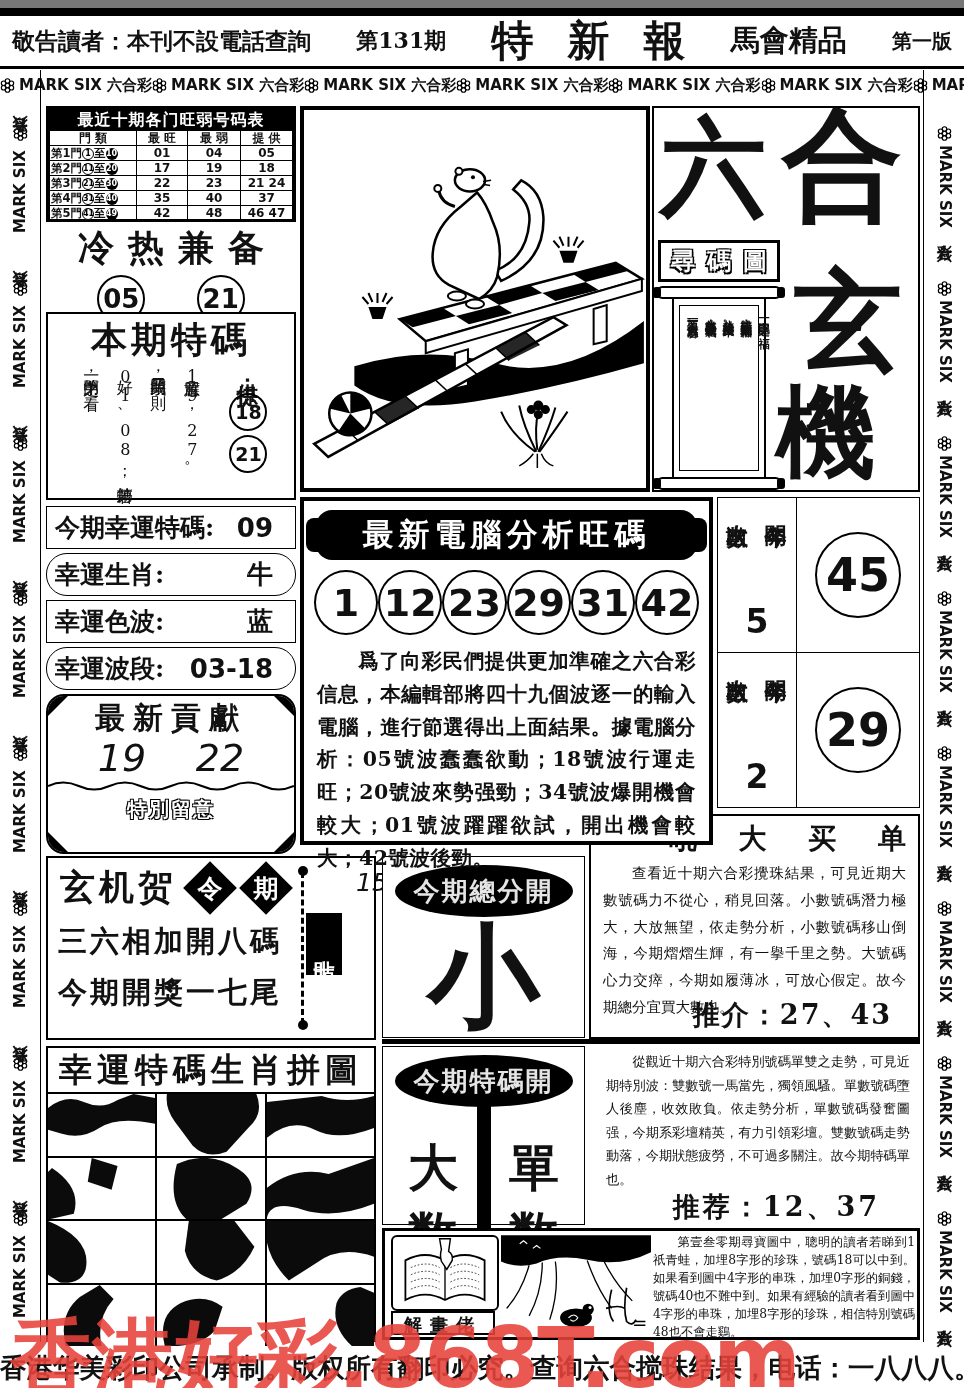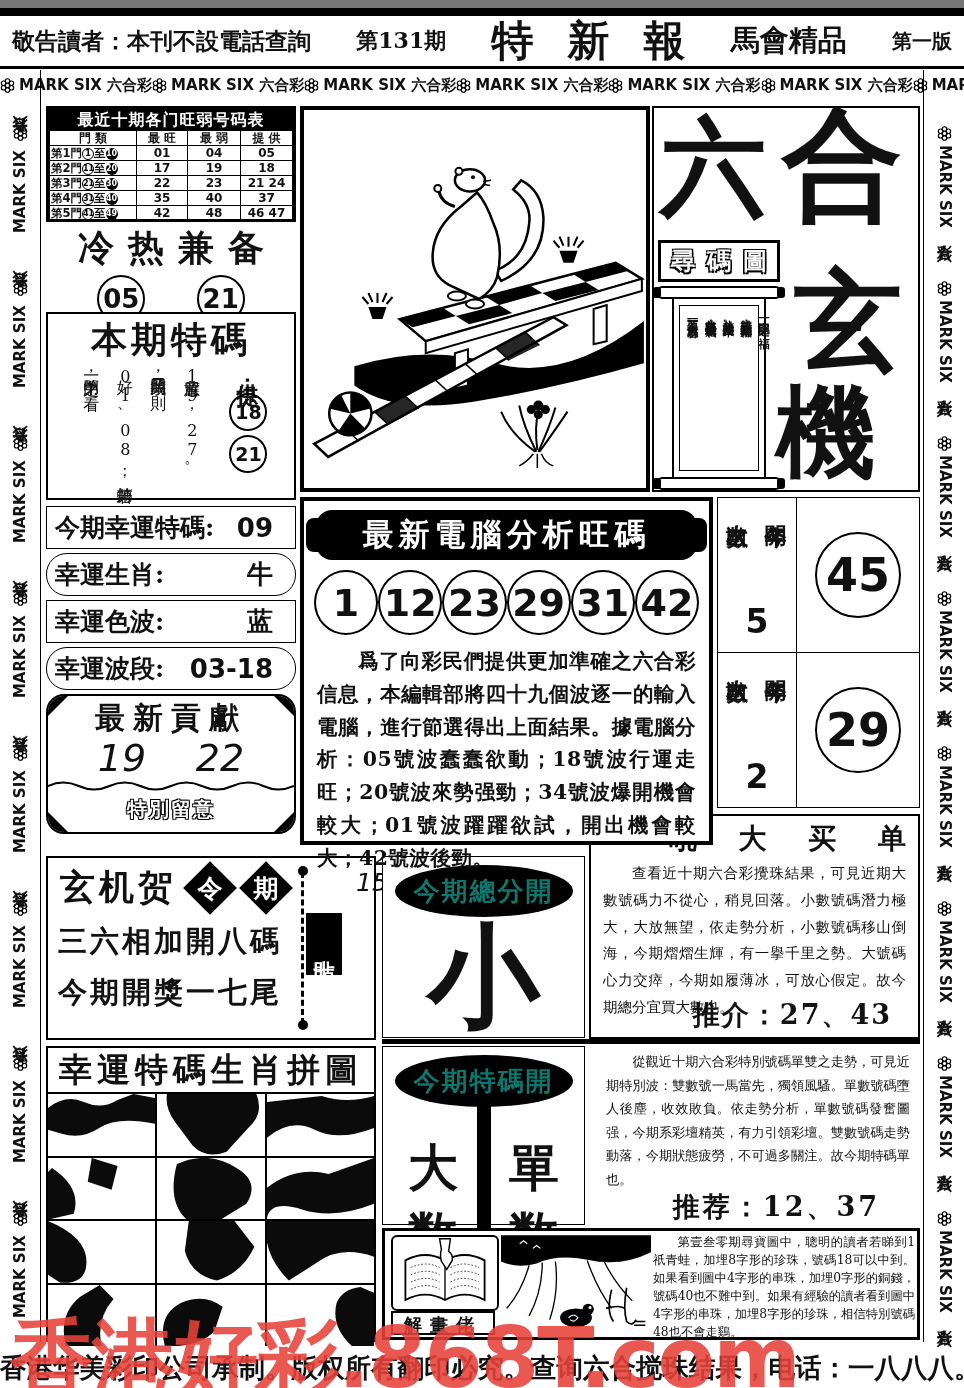--- a/index.html
+++ b/index.html
@@ -59,21 +59,21 @@
   .sp-text{font-size:16px;line-height:2.1;letter-spacing:0px;}
   
   .lucky-row{position:absolute;left:46px;width:250px;height:43px;border:1.5px solid #000;
              box-sizing:border-box;display:flex;align-items:center;justify-content:space-between;
              padding:0 22px 0 8px;background:#fff;}
   .lucky-row.r0{top:498px;} .lucky-row.r1{top:545px;border-radius:21px;}
   .lucky-row.r2{top:592px;} .lucky-row.r3{top:639px;border-radius:21px;}
   .lucky-row .lab{font-size:25px;font-weight:bold;}
   .lucky-row .val{font-size:26px;font-weight:bold;font-family:"DejaVu Sans", sans-serif;}
   
-  .contrib{left:46px;top:686px;width:250px;height:140px;border:2.5px solid #000;border-radius:18px;
+  .contrib{left:46px;top:686px;width:250px;height:160px;border:2.5px solid #000;border-radius:18px;
            overflow:hidden;text-align:center;}
   .corner{position:absolute;width:0;height:0;}
   .corner.tl{left:0;top:0;border-top:20px solid #000;border-right:20px solid transparent;}
   .corner.tr{right:0;top:0;border-top:20px solid #000;border-left:20px solid transparent;}
   .corner.bl{left:0;bottom:0;border-bottom:20px solid #000;border-right:20px solid transparent;}
   .corner.br{right:0;bottom:0;border-bottom:20px solid #000;border-left:20px solid transparent;}
   .c-t{font-size:30px;font-weight:900;letter-spacing:8px;margin-top:2px;}
   .c-nums{display:flex;justify-content:space-evenly;font-size:38px;font-style:italic;
           font-family:"DejaVu Sans", sans-serif;line-height:1.0;}
   .c-note{font-size:20px;font-weight:900;color:#fff;letter-spacing:2px;
@@ -153,21 +153,21 @@
   .stat-right{flex:1;display:flex;align-items:center;justify-content:center;}
   .stat-right .circle{width:82px;height:82px;font-size:46px;}
   
   .bigbuy{left:589px;top:806px;width:331px;height:225px;border:2px solid #000;}
   .bb-t{position:absolute;right:12px;top:4px;font-size:28px;font-weight:bold;letter-spacing:16px;
         margin-right:-16px;white-space:nowrap;}
   .bb-body{padding:44px 12px 0;font-size:14.5px;line-height:1.85;text-indent:2em;text-align:justify;}
   .bb-reco{position:absolute;right:26px;bottom:4px;font-size:27px;font-weight:bold;letter-spacing:2px;}
   
   .total-box{left:382px;top:848px;width:203px;height:182px;border:1.5px solid #000;text-align:center;}
-  .oval{width:178px;height:52px;background:#000;border-radius:50%;color:#0f766e;display:flex;
+  .oval{width:178px;height:52px;background:#000;border-radius:50%;color:#e5e5e5;display:flex;
         align-items:center;justify-content:center;font-size:26px;font-weight:bold;letter-spacing:2px;
         margin:8px auto 0;font-family:Liberation Mono, monospace;}
   .total-val{font-size:112px;font-weight:900;line-height:1.05;}
   .thickline{left:382px;top:1031px;width:538px;height:5px;background:#000;}
   .spec-box{left:382px;top:1038px;width:203px;height:179px;border:1.5px solid #000;text-align:center;
             overflow:visible;}
   .spec-bar{position:absolute;left:50%;transform:translateX(-50%);top:56px;width:14px;height:126px;
             background:#000;}
   .spec-vals{display:flex;justify-content:space-between;padding:28px 4px 0;}
   .spec-vals span{font-size:50px;font-weight:900;width:92px;}

